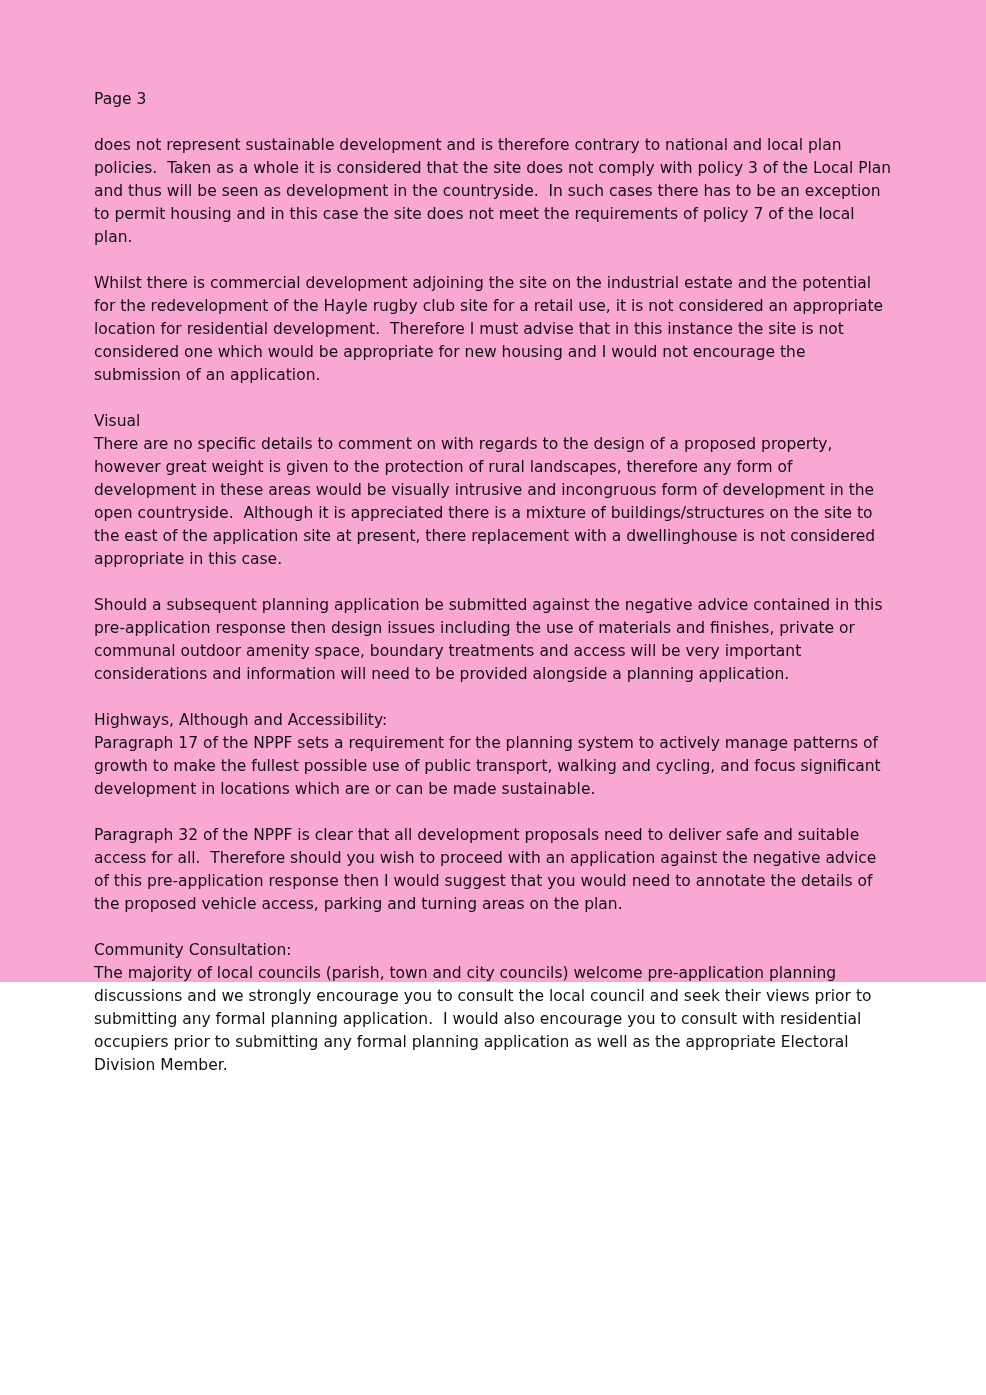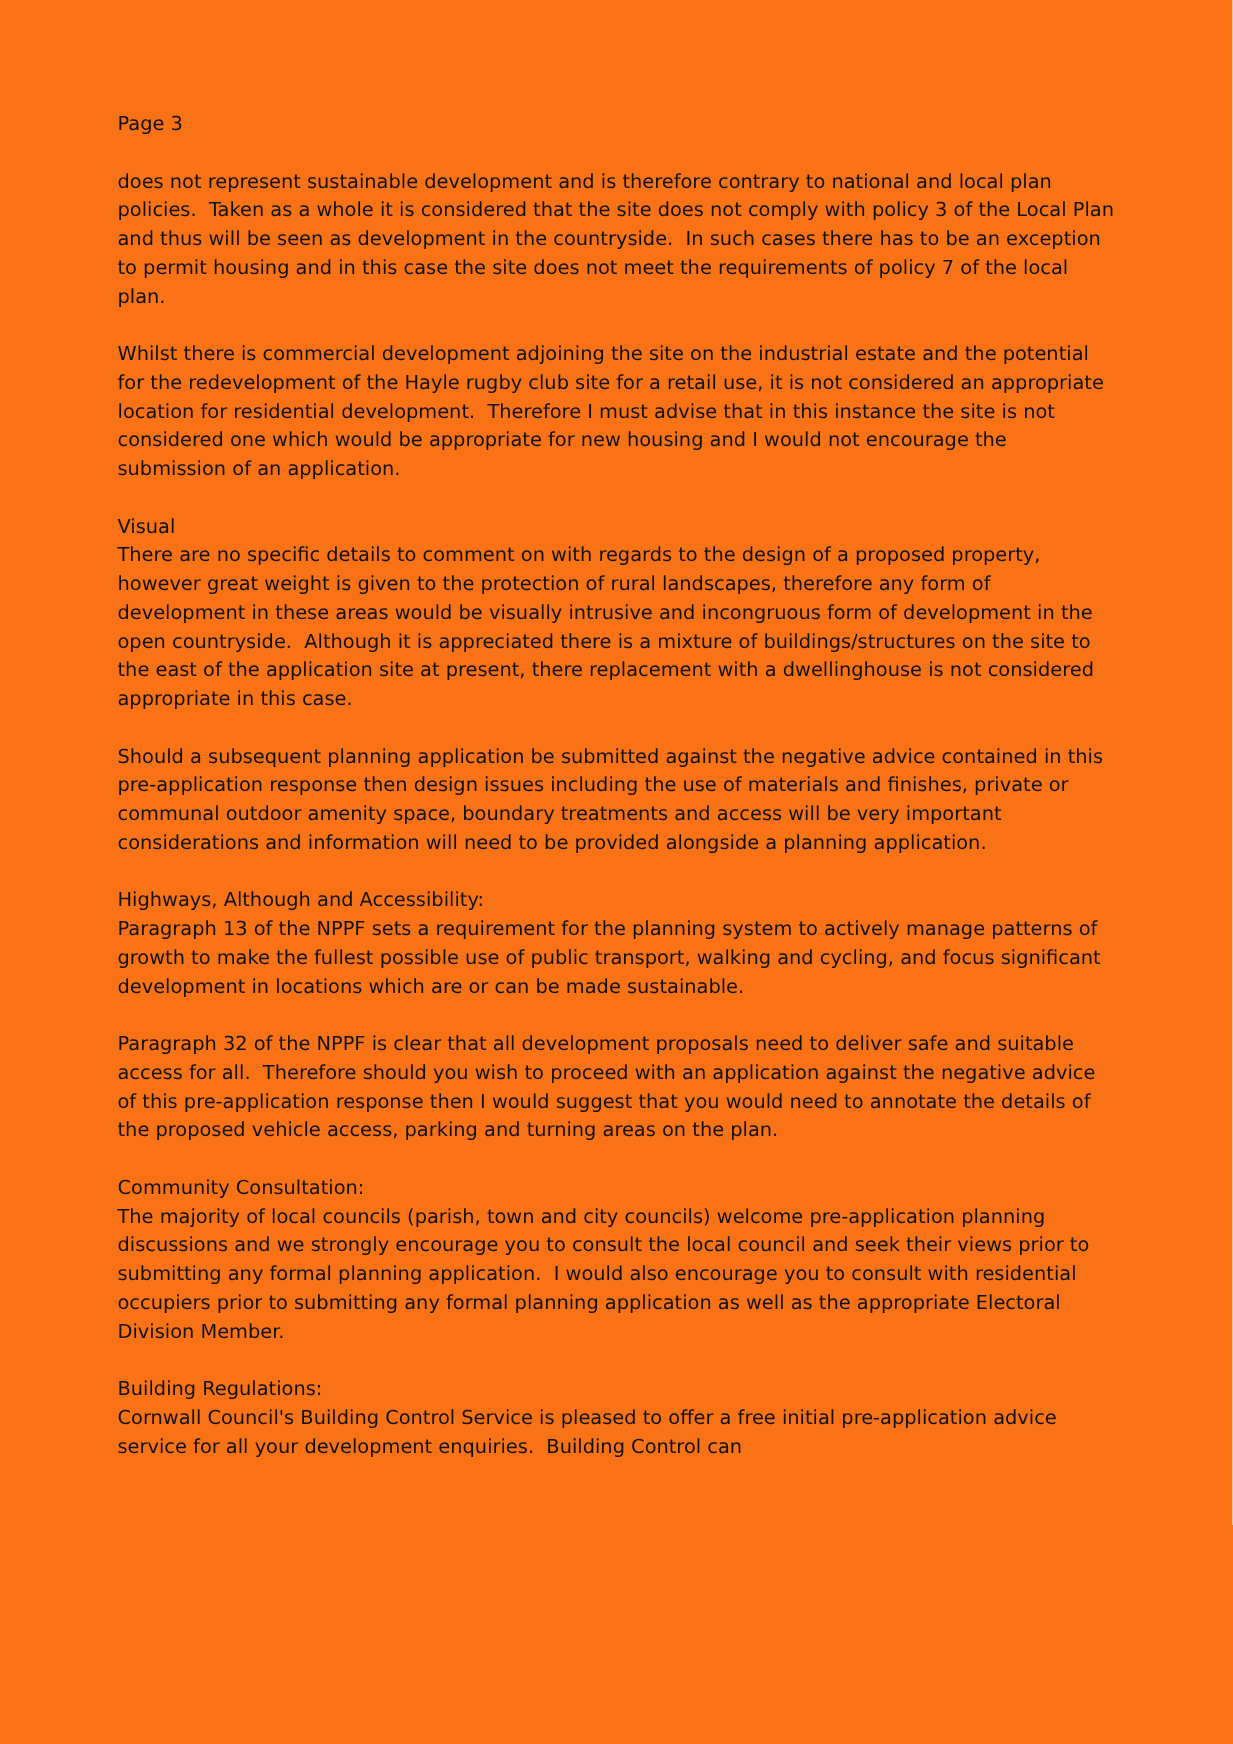--- a/index.html
+++ b/index.html
@@ -10,22 +10,22 @@
     width: 986px;
     height: 1395px;
     position: relative;
     font-family: "DejaVu Sans", "Liberation Sans", sans-serif;
     color: #111111;
   }
   .page {
     position: absolute;
     top: 0; left: 0;
     width: 986px;
-    height: 1395px;
-    background: #f97316;
+    height: 982px;
+    background: #f9a8d4;
     padding: 88px 92px 40px 94px;
   }
   .page-number,
   .date,
   .heading,
   .body-text {
     font-size: 15.5px;
     line-height: 23px;
     color: #111111;
     white-space: pre-wrap;
@@ -58,31 +58,27 @@
     <div class="body-text">There are no specific details to comment on with regards to the design of a proposed property, however great weight is given to the protection of rural landscapes, therefore any form of development in these areas would be visually intrusive and incongruous form of development in the open countryside.  Although it is appreciated there is a mixture of buildings/structures on the site to the east of the application site at present, there replacement with a dwellinghouse is not considered appropriate in this case.</div>
   </div>
 
   <div class="paragraph">
 
     <div class="body-text">Should a subsequent planning application be submitted against the negative advice contained in this pre-application response then design issues including the use of materials and finishes, private or communal outdoor amenity space, boundary treatments and access will be very important considerations and information will need to be provided alongside a planning application.</div>
   </div>
 
   <div class="paragraph">
     <div class="heading">Highways, Although and Accessibility:</div>
-    <div class="body-text">Paragraph 13 of the NPPF sets a requirement for the planning system to actively manage patterns of growth to make the fullest possible use of public transport, walking and cycling, and focus significant development in locations which are or can be made sustainable.</div>
+    <div class="body-text">Paragraph 17 of the NPPF sets a requirement for the planning system to actively manage patterns of growth to make the fullest possible use of public transport, walking and cycling, and focus significant development in locations which are or can be made sustainable.</div>
   </div>
 
   <div class="paragraph">
 
     <div class="body-text">Paragraph 32 of the NPPF is clear that all development proposals need to deliver safe and suitable access for all.  Therefore should you wish to proceed with an application against the negative advice of this pre-application response then I would suggest that you would need to annotate the details of the proposed vehicle access, parking and turning areas on the plan.</div>
   </div>
 
   <div class="paragraph">
     <div class="heading">Community Consultation:</div>
     <div class="body-text">The majority of local councils (parish, town and city councils) welcome pre-application planning discussions and we strongly encourage you to consult the local council and seek their views prior to submitting any formal planning application.  I would also encourage you to consult with residential occupiers prior to submitting any formal planning application as well as the appropriate Electoral Division Member.</div>
   </div>
 
-  <div class="paragraph">
-    <div class="heading">Building Regulations:</div>
-    <div class="body-text">Cornwall Council's Building Control Service is pleased to offer a free initial pre-application advice service for all your development enquiries.  Building Control can</div>
-  </div>
 
 </div>
 
 </body></html>

